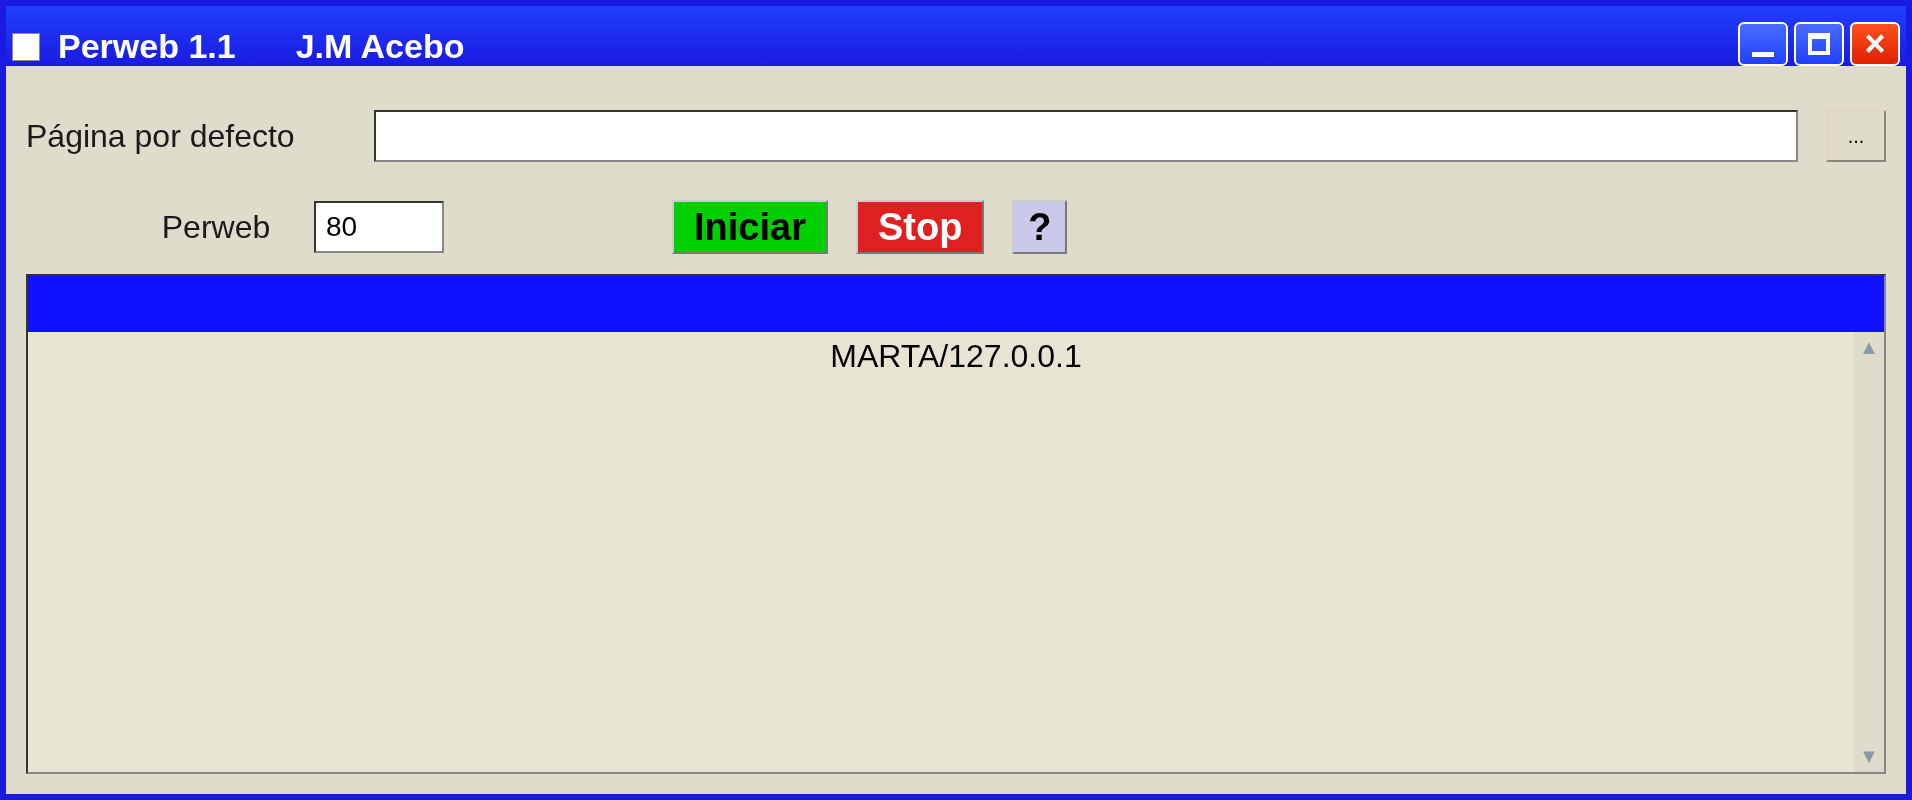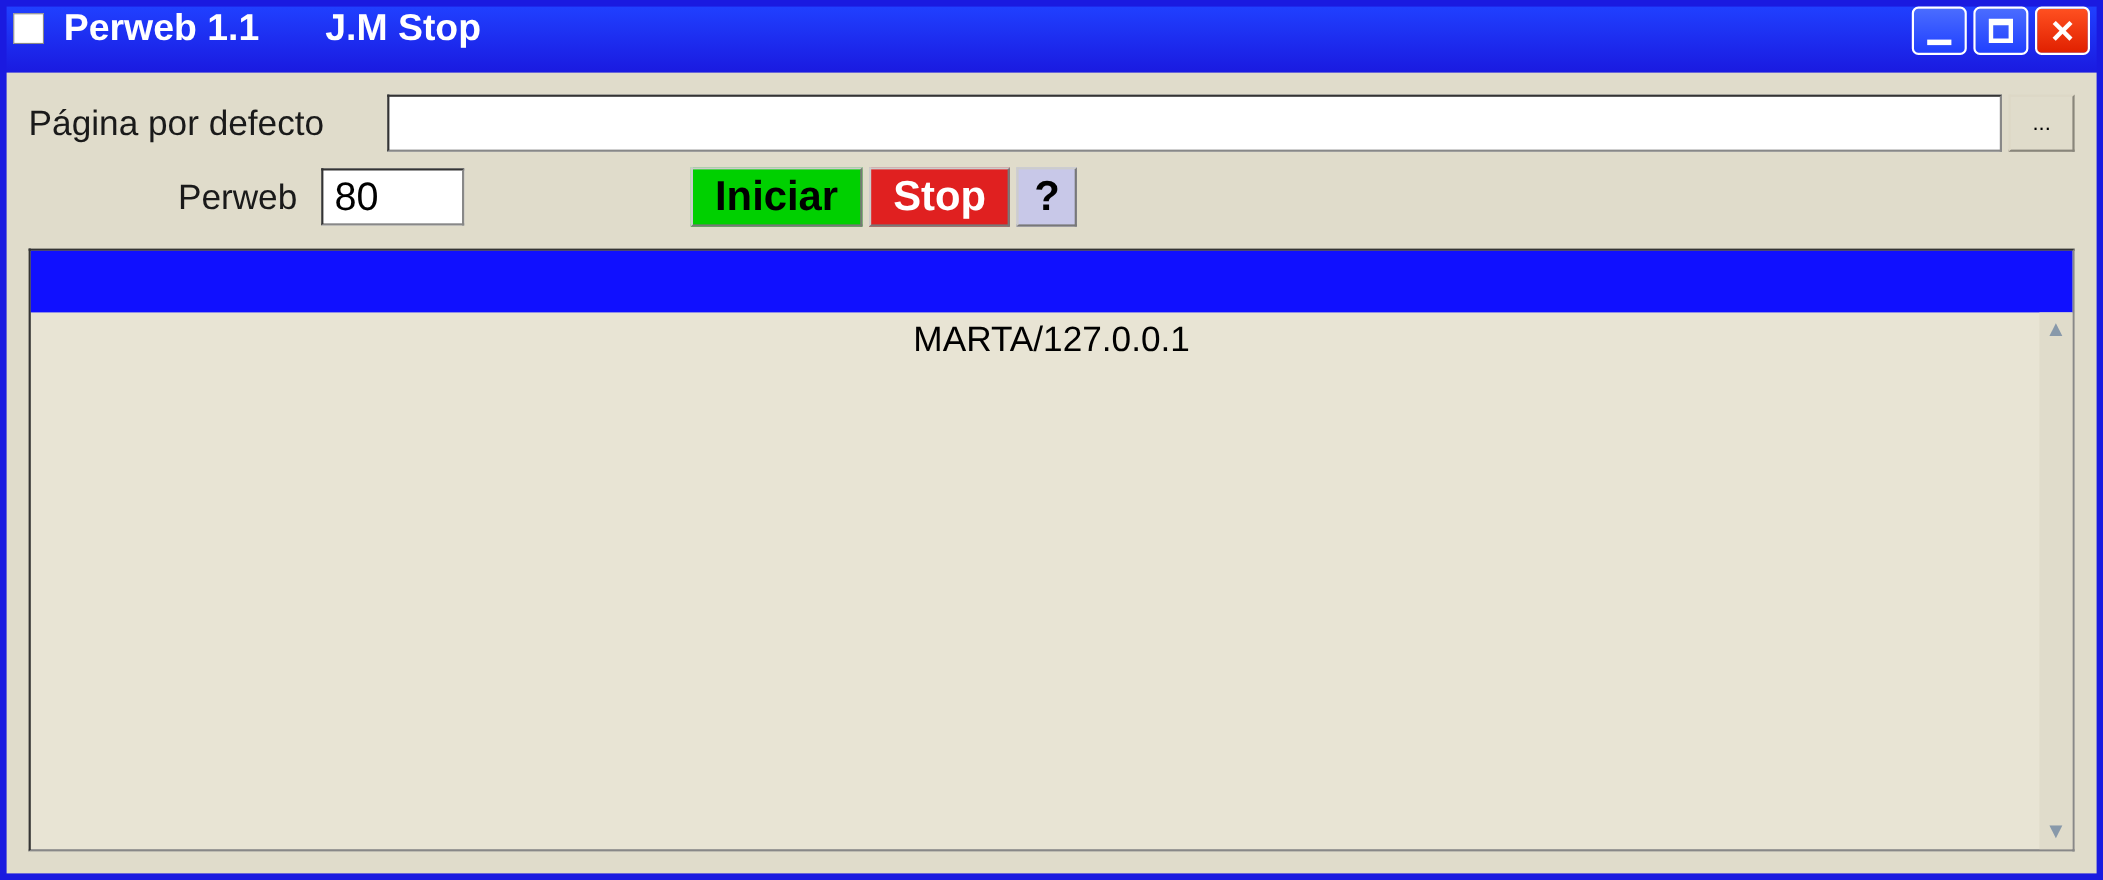--- a/index.html
+++ b/index.html
@@ -18,21 +18,21 @@
       width: 100%;
       height: 100%;
       background: #1a1ae0;
       padding: 6px;
       display: flex;
       flex-direction: column;
     }
     .titlebar {
       height: 60px;
       display: flex;
-      align-items: flex-start;
+      align-items: flex-end;
       padding: 0 6px;
       color: #fff;
       font-weight: bold;
       font-size: 34px;
       background: linear-gradient(to bottom, #2040ff 0%, #1a1ae0 100%);
     }
     .titlebar-left {
       display: flex;
       align-items: center;
       gap: 18px;
@@ -91,37 +91,38 @@
       flex: 1;
       background: #e0dccb;
       padding: 20px;
       display: flex;
       flex-direction: column;
       gap: 14px;
     }
     .row {
       display: flex;
       align-items: center;
-      gap: 6px;
+      gap: 28px;
+      margin-top: 24px;
     }
     .label {
       font-size: 32px;
       color: #1a1a1a;
     }
     .default-page-label {
       width: 320px;
     }
     .puerto-label {
       width: 140px;
       margin-left: 120px;
       text-align: center;
     }
     .text-input {
       height: 52px;
-      font-size: 36px;
+      font-size: 28px;
       padding: 4px 10px;
       border: 2px inset #888;
       background: #fff;
       font-family: Arial, sans-serif;
     }
     .page-input {
       flex: 1;
     }
     .port-input {
       width: 130px;
@@ -201,21 +202,21 @@
   </style>
 </head>
 <body>
 
 <div class="window">
   <div class="titlebar">
     <div class="titlebar-left">
       <span class="app-icon"></span>
       <span class="title-text">
         <span>Perweb 1.1</span>
-        <span>J.M Stop</span>
+        <span>J.M Acebo</span>
       </span>
     </div>
     <div class="window-controls">
       <div class="ctrl-btn min-btn">
           <div class="min-inner"></div>
         </div>
       <div class="ctrl-btn max-btn">
           <div class="max-inner"></div>
         </div>
       <div class="ctrl-btn close-btn">

